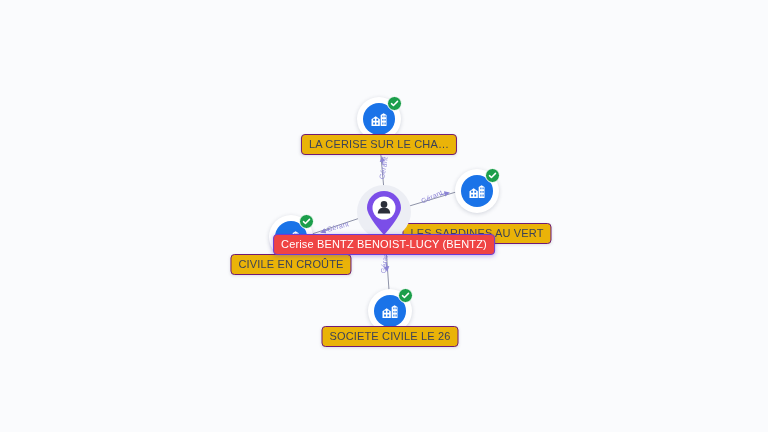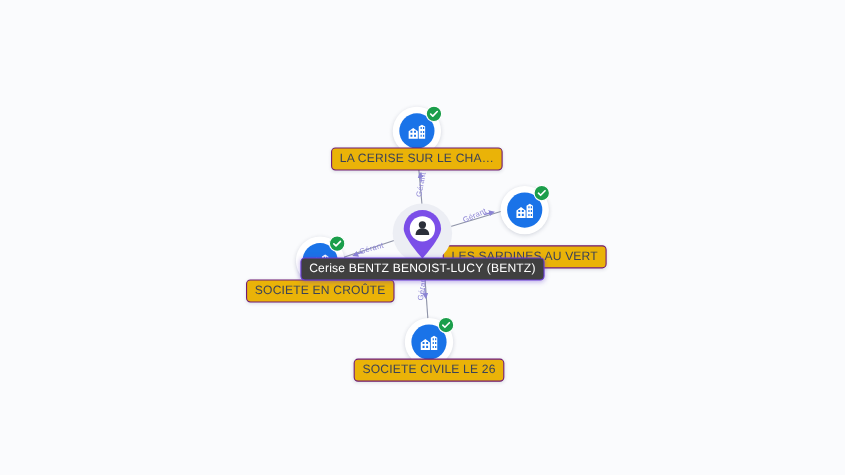--- a/index.html
+++ b/index.html
@@ -105,21 +105,21 @@
     border-radius: 4px;
     padding: 3px 7px 4px 7px;
     font-size: 11px;
     line-height: 12px;
     color: #3c4257;
     letter-spacing: 0.15px;
     box-shadow: 0 1px 3px rgba(30, 38, 70, 0.13);
   }
 
   .node-label.selected {
-    background: #404040;
+    background: #ef4444;
     border: 1px solid #6a3cd8;
     color: #ffffff;
     box-shadow: 0 1px 5px rgba(90, 50, 200, 0.38);
     z-index: 40;
   }
 
   
   .edge-label {
     position: absolute;
     color: #8e86d6;
@@ -206,21 +206,21 @@
           <path d="M3 20.5v-8.2l5-3.6 5 3.6v8.2H3zm2-2h2.1v-2.4H5v2.4zm3.9 0H11v-2.4H8.9v2.4zM5 14.1h2.1v-2.3H5v2.3zm3.9 0H11v-2.3H8.9v2.3z"></path>
           <path d="M14 20.5V7.3l3.5-2.1L21 7.3v13.2h-7zm2-2h1.3v-2.2H16v2.2zm2.6 0H20v-2.2h-1.4v2.2zM16 14.2h1.3V12H16v2.2zm2.6 0H20V12h-1.4v2.2zM16 10h1.3V7.8H16V10zm2.6 0H20V7.8h-1.4V10z"></path>
         </svg>
       </div>
       <span class="verified-badge">
         <svg width="9" height="9" viewBox="0 0 12 12">
           <path d="M2 6.2 L4.6 8.7 L10 3.2" stroke="#ffffff" stroke-width="2" fill="none" stroke-linecap="round" stroke-linejoin="round"></path>
         </svg>
       </span>
     </div>
-    <div class="node-label" style="left:0px; top:17px;">SOCIETE EN CROÛTE</div>
+    <div class="node-label" style="left:0px; top:17px;">CIVILE EN CROÛTE</div>
   </div>
 
   <div class="node" style="left:390px; top:311px;">
     <div class="company-badge">
       <div class="company-disc">
         <svg width="20" height="20" viewBox="0 0 24 24" fill="#ffffff">
           <path d="M3 20.5v-8.2l5-3.6 5 3.6v8.2H3zm2-2h2.1v-2.4H5v2.4zm3.9 0H11v-2.4H8.9v2.4zM5 14.1h2.1v-2.3H5v2.3zm3.9 0H11v-2.3H8.9v2.3z"></path>
           <path d="M14 20.5V7.3l3.5-2.1L21 7.3v13.2h-7zm2-2h1.3v-2.2H16v2.2zm2.6 0H20v-2.2h-1.4v2.2zM16 14.2h1.3V12H16v2.2zm2.6 0H20V12h-1.4v2.2zM16 10h1.3V7.8H16V10zm2.6 0H20V7.8h-1.4V10z"></path>
         </svg>
       </div>

